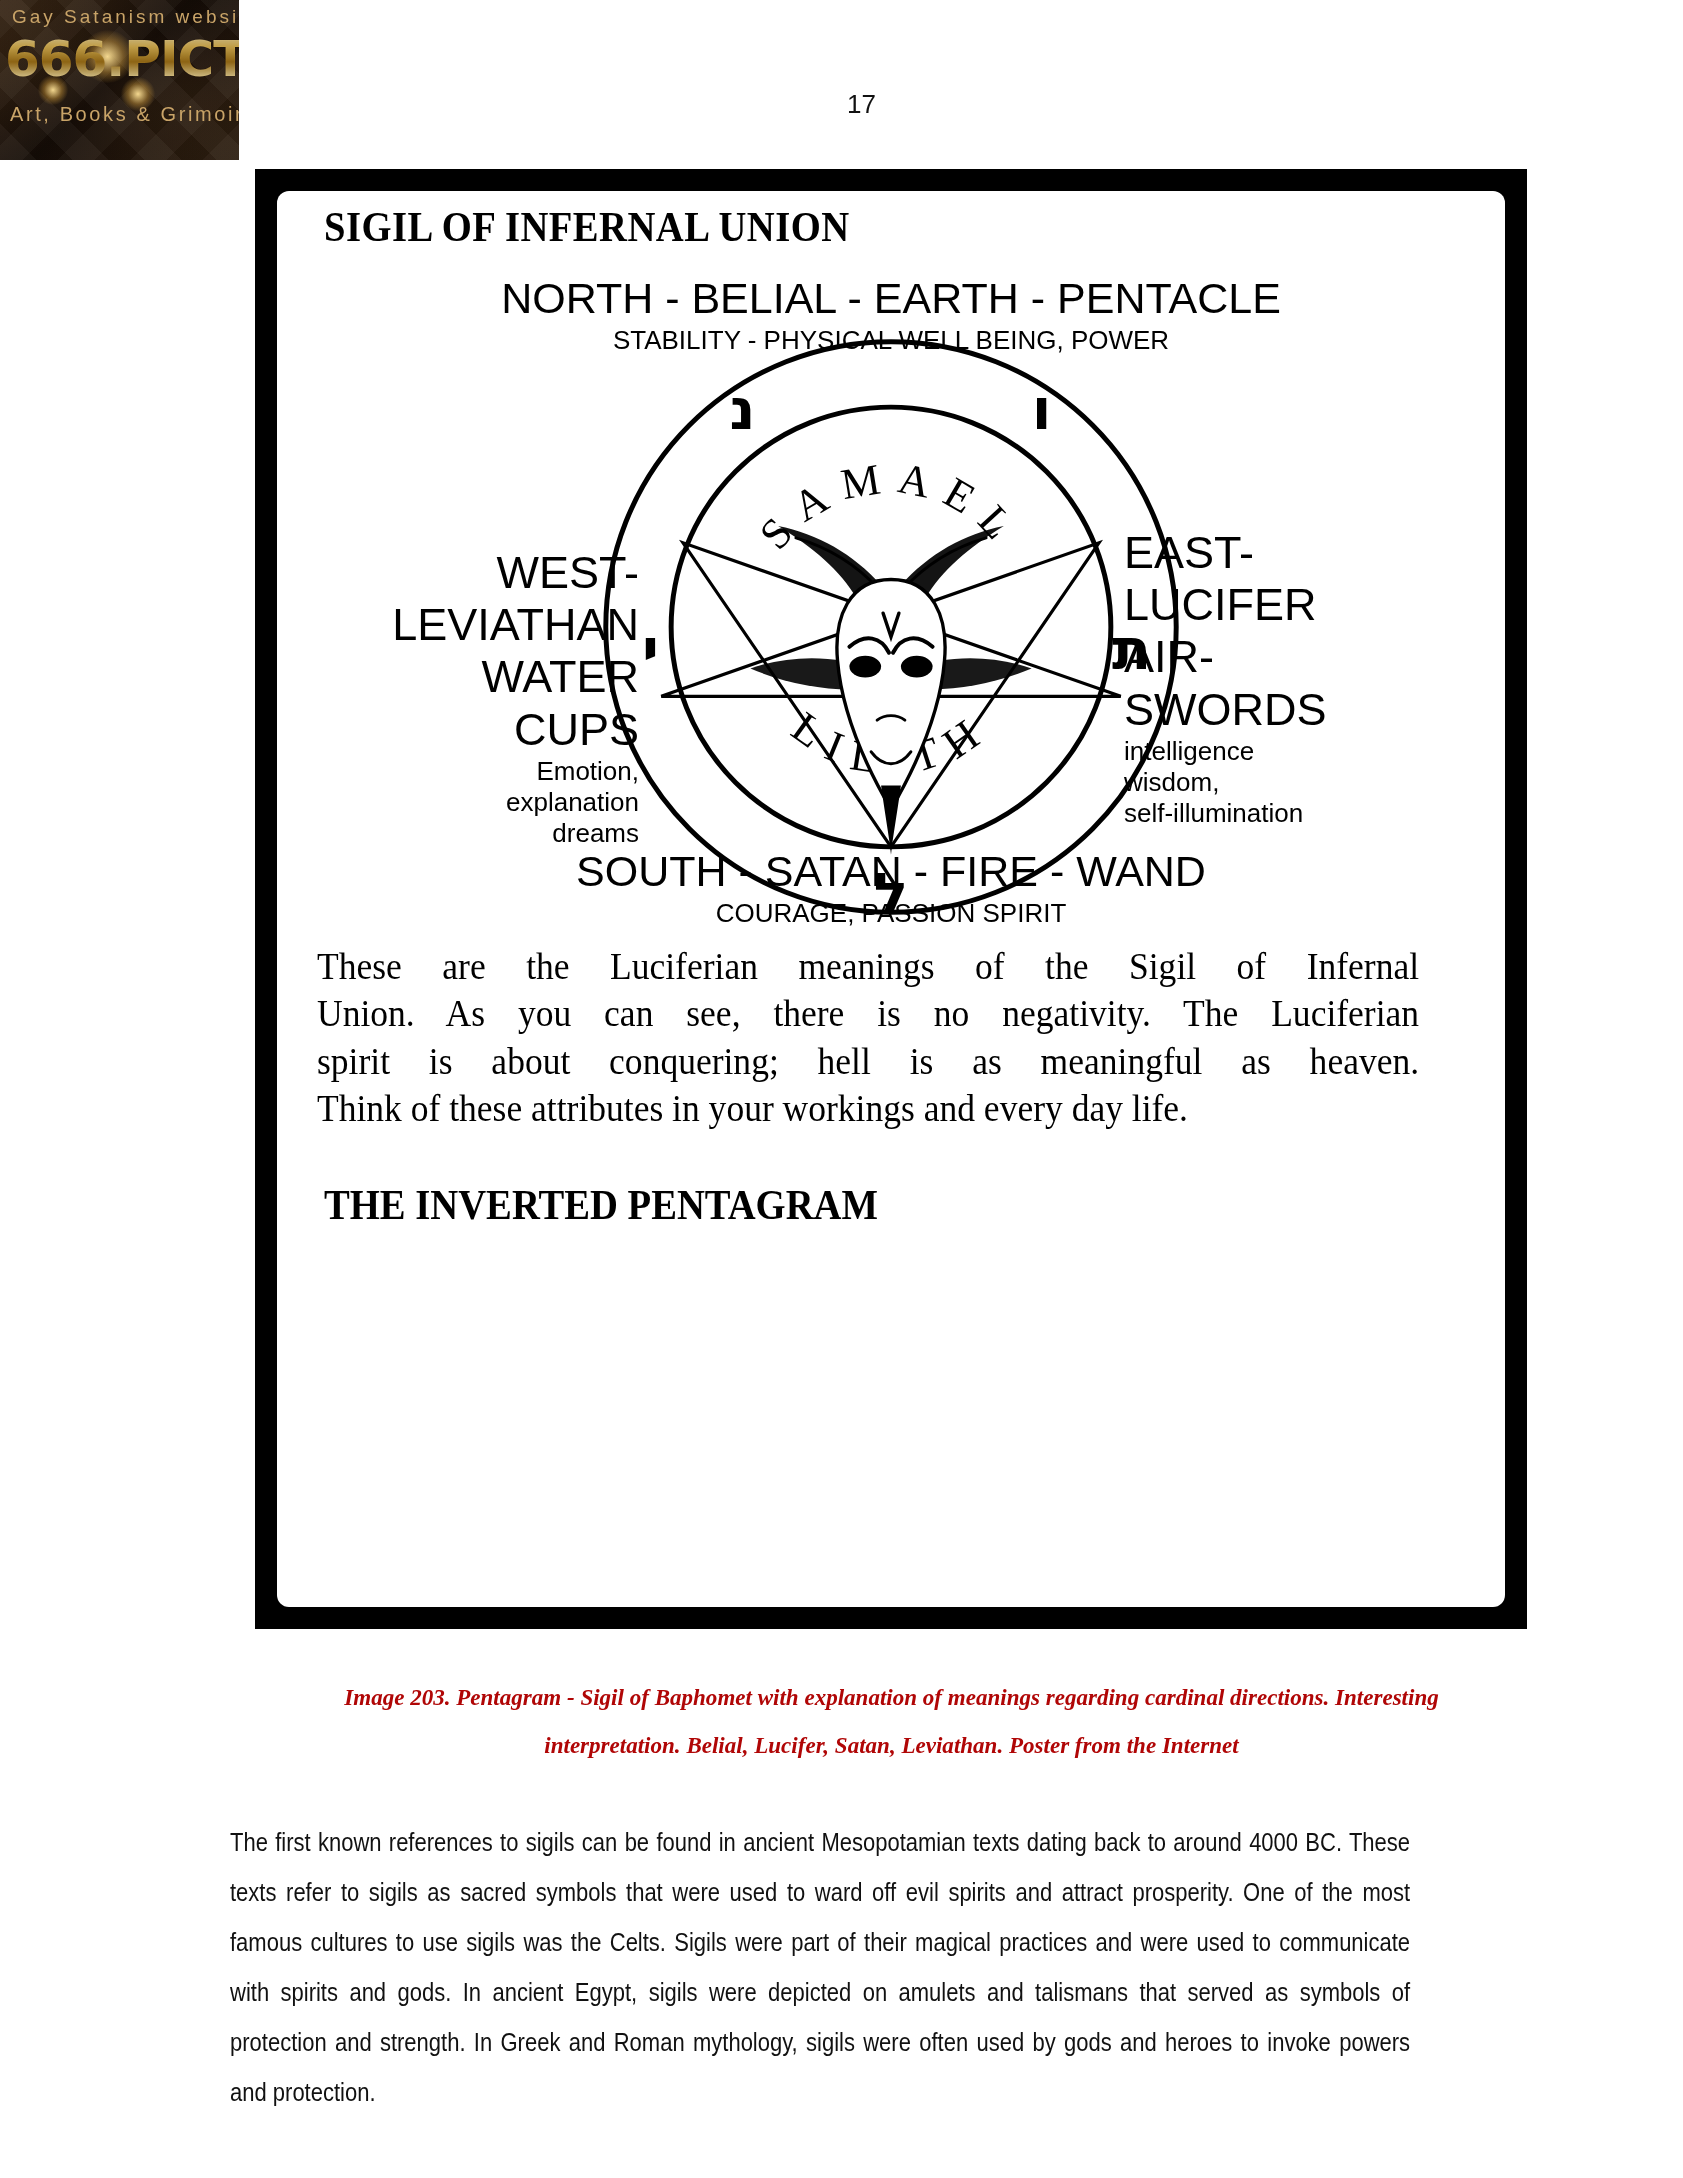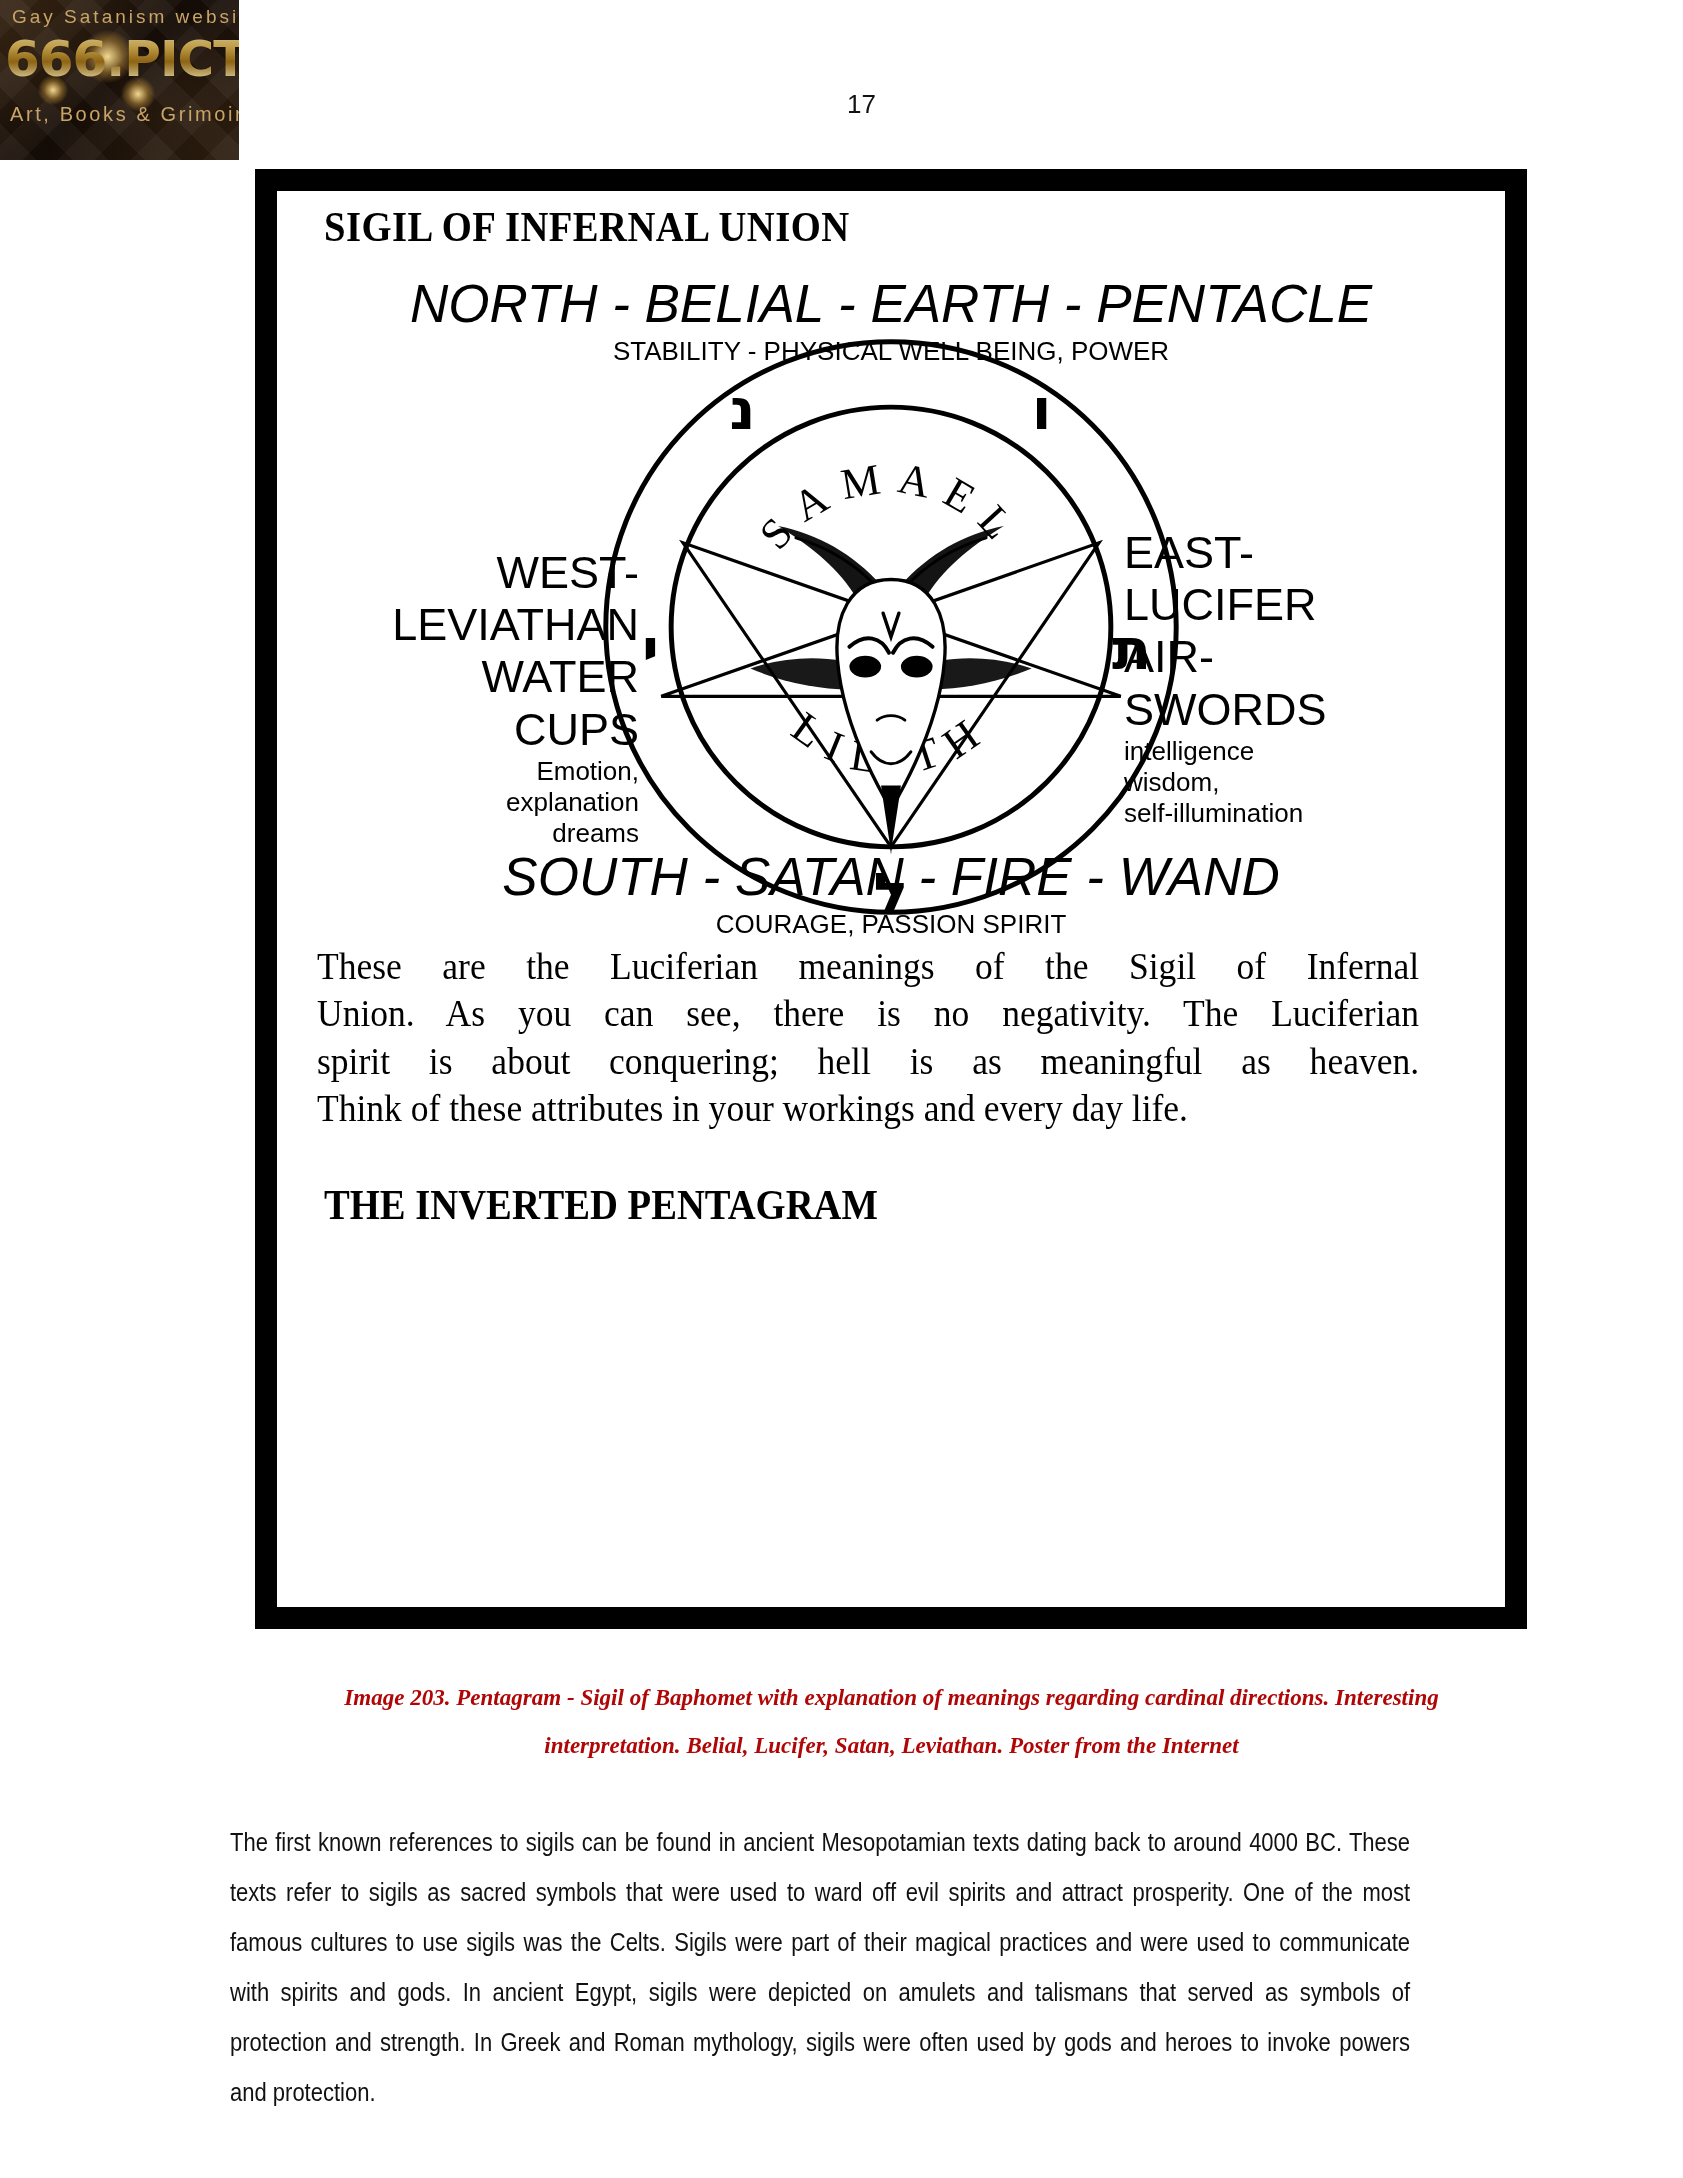--- a/index.html
+++ b/index.html
@@ -108,20 +108,21 @@
     background: #000000;
     box-sizing: border-box;
     padding: 22px 22px 22px 22px;
   }
   .poster-inner {
     position: relative;
     width: 100%;
     height: 100%;
     background: #ffffff;
     box-sizing: border-box;
+    border-radius: 12px;
   }
 
   .poster-title {
     position: absolute;
     left: 47px;
     top: 12px;
     font-family: "Liberation Serif", serif;
     font-weight: bold;
     font-size: 42px;
     letter-spacing: 0.5px;
@@ -131,25 +132,24 @@
   }
 
   
   .dir-heading {
     position: absolute;
     width: 100%;
     text-align: center;
     font-family: "Liberation Sans", sans-serif;
   }
   .dir-heading .big {
-    font-size: 53px;
+    font-size: 43px;
     letter-spacing: 0px;
     line-height: 1.05;
     white-space: nowrap;
-    font-style: italic;
   }
   .dir-heading .small {
     font-size: 26px;
     letter-spacing: 0px;
     margin-top: 4px;
     white-space: nowrap;
   }
   .north { top: 85px; }
   .south { top: 658px; }
 

